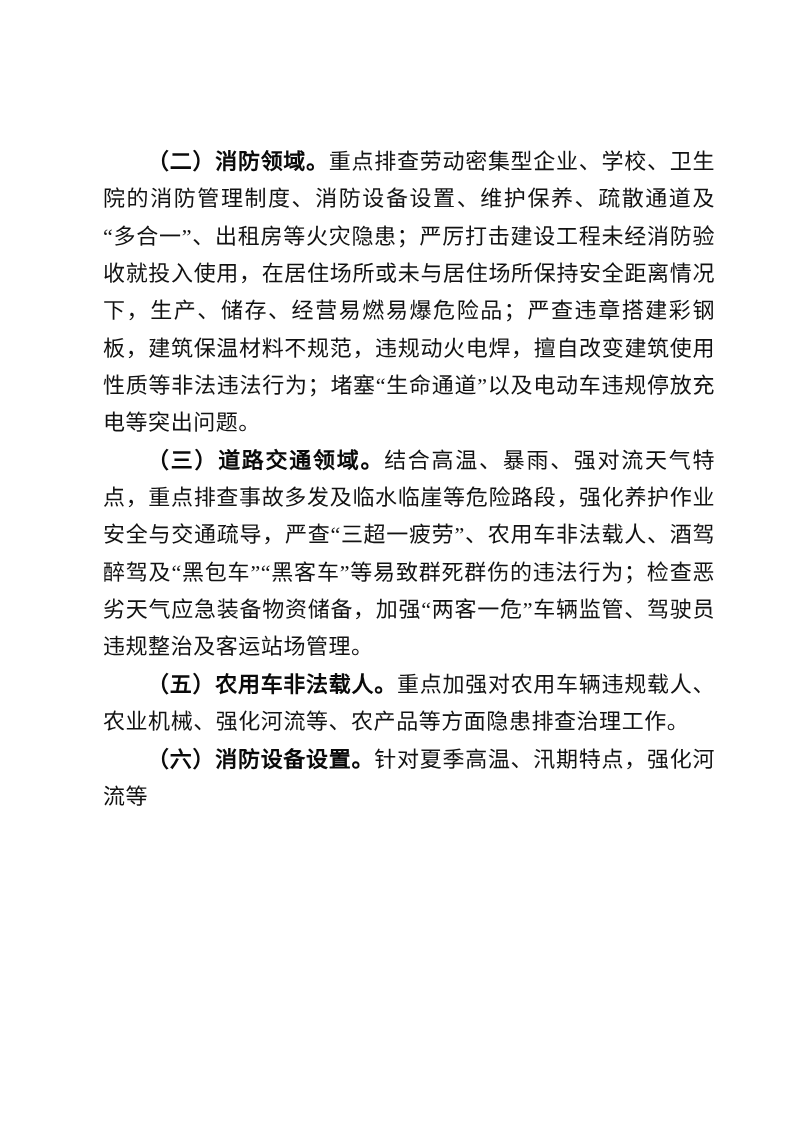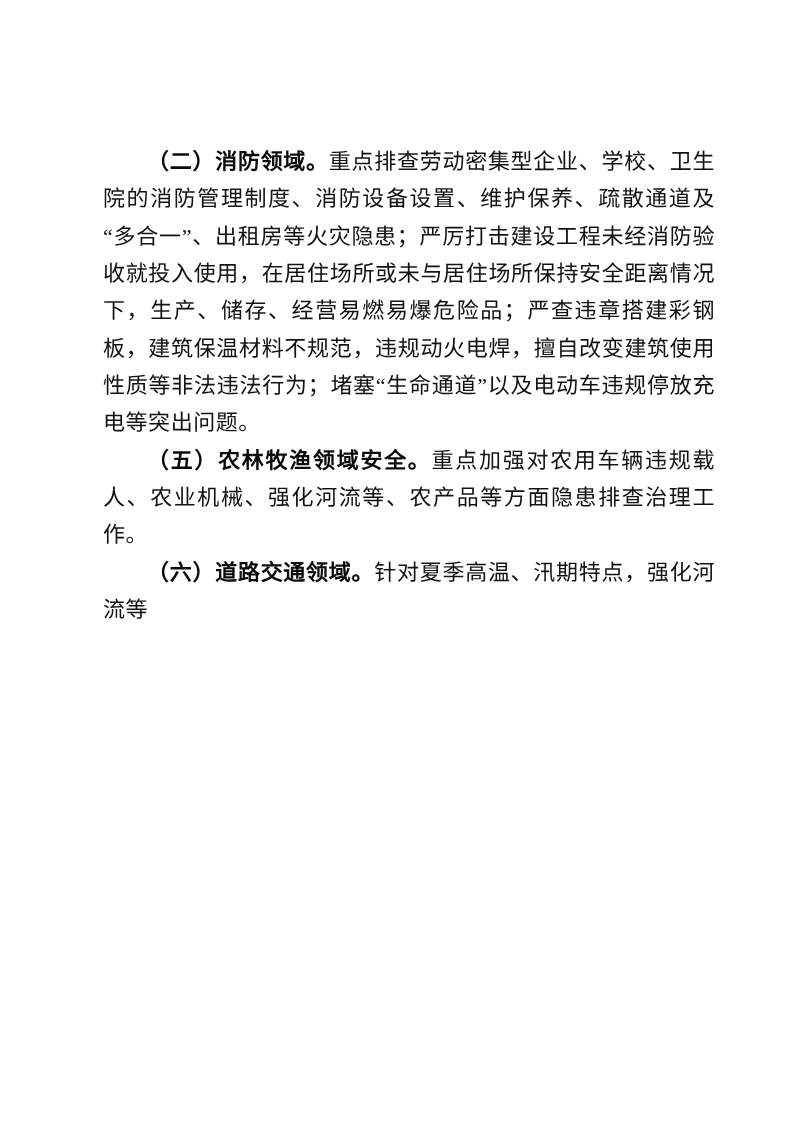--- a/index.html
+++ b/index.html
@@ -46,24 +46,27 @@
 </head>
 <body>
 
 <div class="page">
   <div class="content">
 
     <p class="para">
       <span class="heading">（二）消防领域。</span><span class="body-text">重点排查劳动密集型企业、学校、卫生院的消防管理制度、消防设备设置、维护保养、疏散通道及“多合一”、出租房等火灾隐患；严厉打击建设工程未经消防验收就投入使用，在居住场所或未与居住场所保持安全距离情况下，生产、储存、经营易燃易爆危险品；严查违章搭建彩钢板，建筑保温材料不规范，违规动火电焊，擅自改变建筑使用性质等非法违法行为；堵塞“生命通道”以及电动车违规停放充电等突出问题。</span>
     </p>
 
+    <p class="para">
+      <span class="heading">（三）道路交通领域。</span><span class="body-text">结合高温、暴雨、强对流天气特点，重点排查事故多发及临水临崖等危险路段，强化养护作业安全与交通疏导，严查“三超一疲劳”、农用车非法载人、酒驾醉驾及“黑包车”“黑客车”等易致群死群伤的违法行为；检查恶劣天气应急装备物资储备，加强“两客一危”车辆监管、驾驶员违规整治及客运站场管理。</span>
+    </p>
 
 
     <p class="para">
-      <span class="heading">（五）农林牧渔领域安全。</span><span class="body-text">重点加强对农用车辆违规载人、农业机械、强化河流等、农产品等方面隐患排查治理工作。</span>
+      <span class="heading">（五）农用车非法载人。</span><span class="body-text">重点加强对农用车辆违规载人、农业机械、强化河流等、农产品等方面隐患排查治理工作。</span>
     </p>
 
     <p class="para">
-      <span class="heading">（六）道路交通领域。</span><span class="body-text">针对夏季高温、汛期特点，强化河流等</span>
+      <span class="heading">（六）消防设备设置。</span><span class="body-text">针对夏季高温、汛期特点，强化河流等</span>
     </p>
 
   </div>
 </div>
 
 </body></html>

